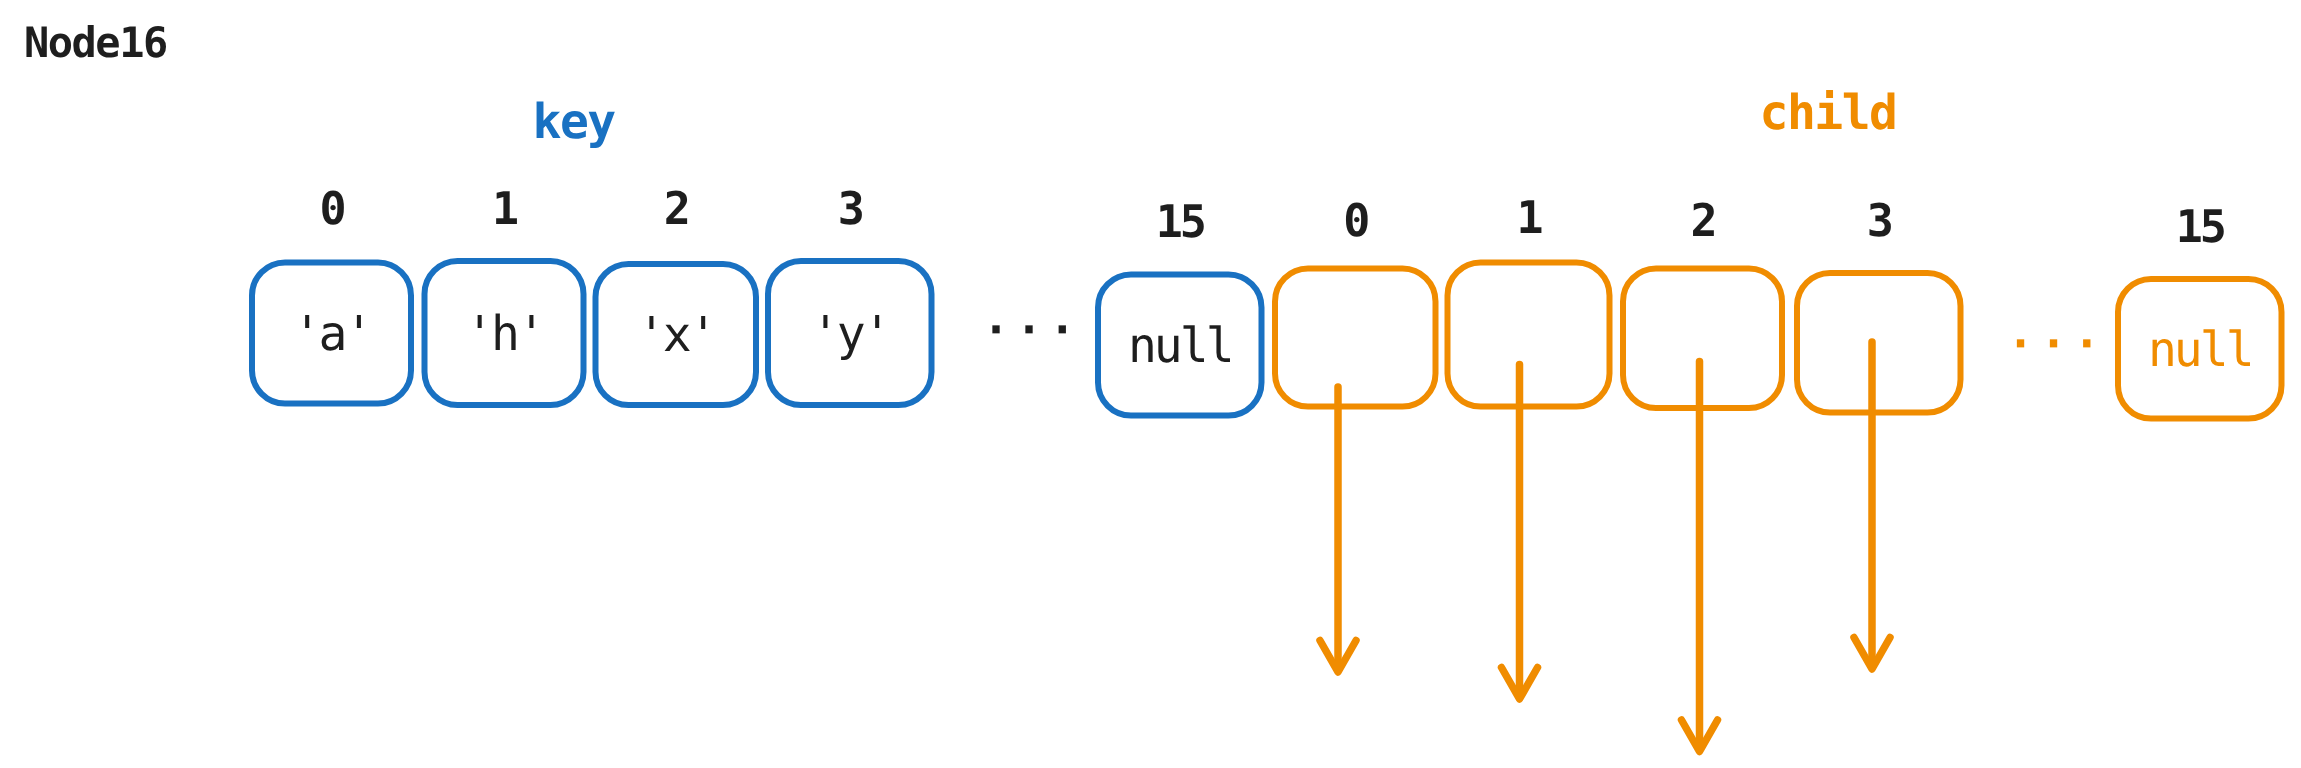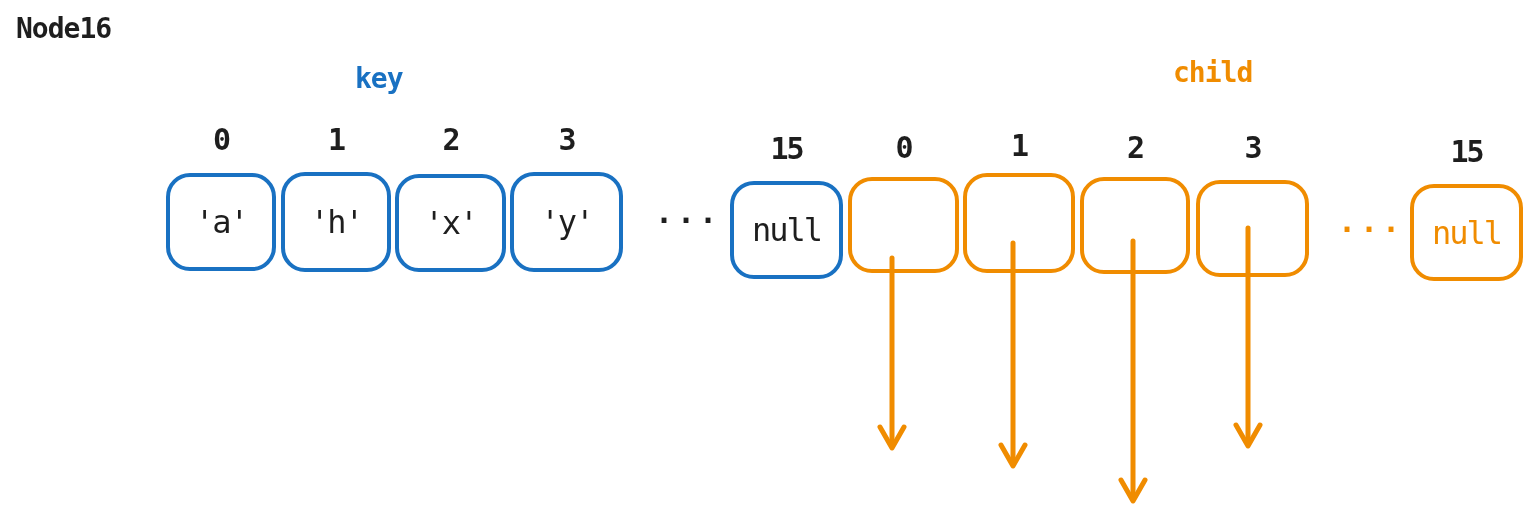--- a/index.html
+++ b/index.html
@@ -20,21 +20,21 @@
     position: absolute;
     left: 16px;
     top: 12px;
     font-size: 28px;
     font-weight: 600;
     color: #1e1e1e;
     letter-spacing: -1px;
   }
   .group-label {
     position: absolute;
-    font-size: 28px;
+    font-size: 32px;
     font-weight: 600;
     letter-spacing: -1px;
   }
   .group-label.key { left: 355px; top: 62px; color: #1971c2; }
   .group-label.child { left: 1127px; top: 56px; color: #f08c00; margin-left: 46px; }
 
   .idx {
     position: absolute;
     font-size: 30px;
     font-weight: 600;

